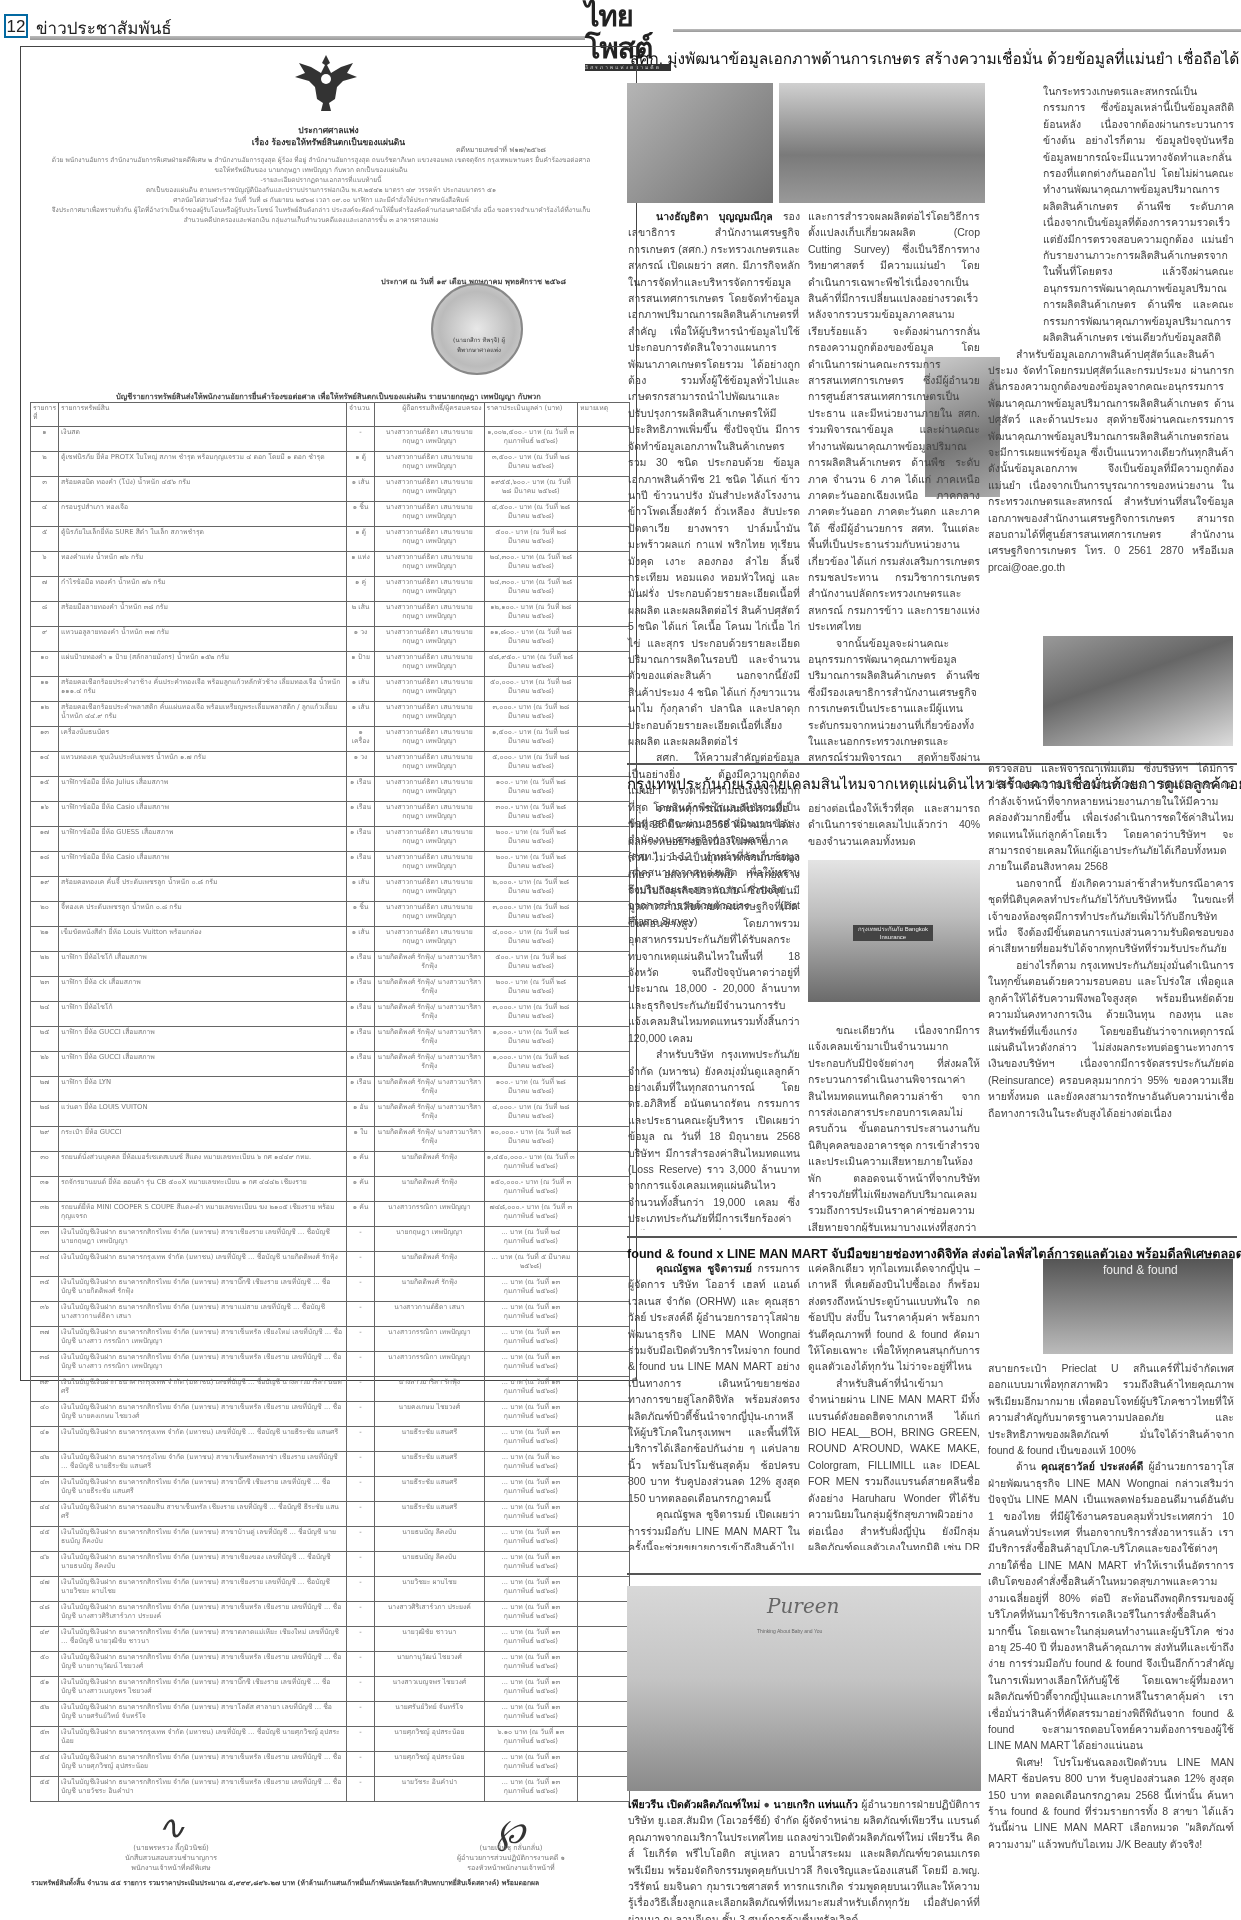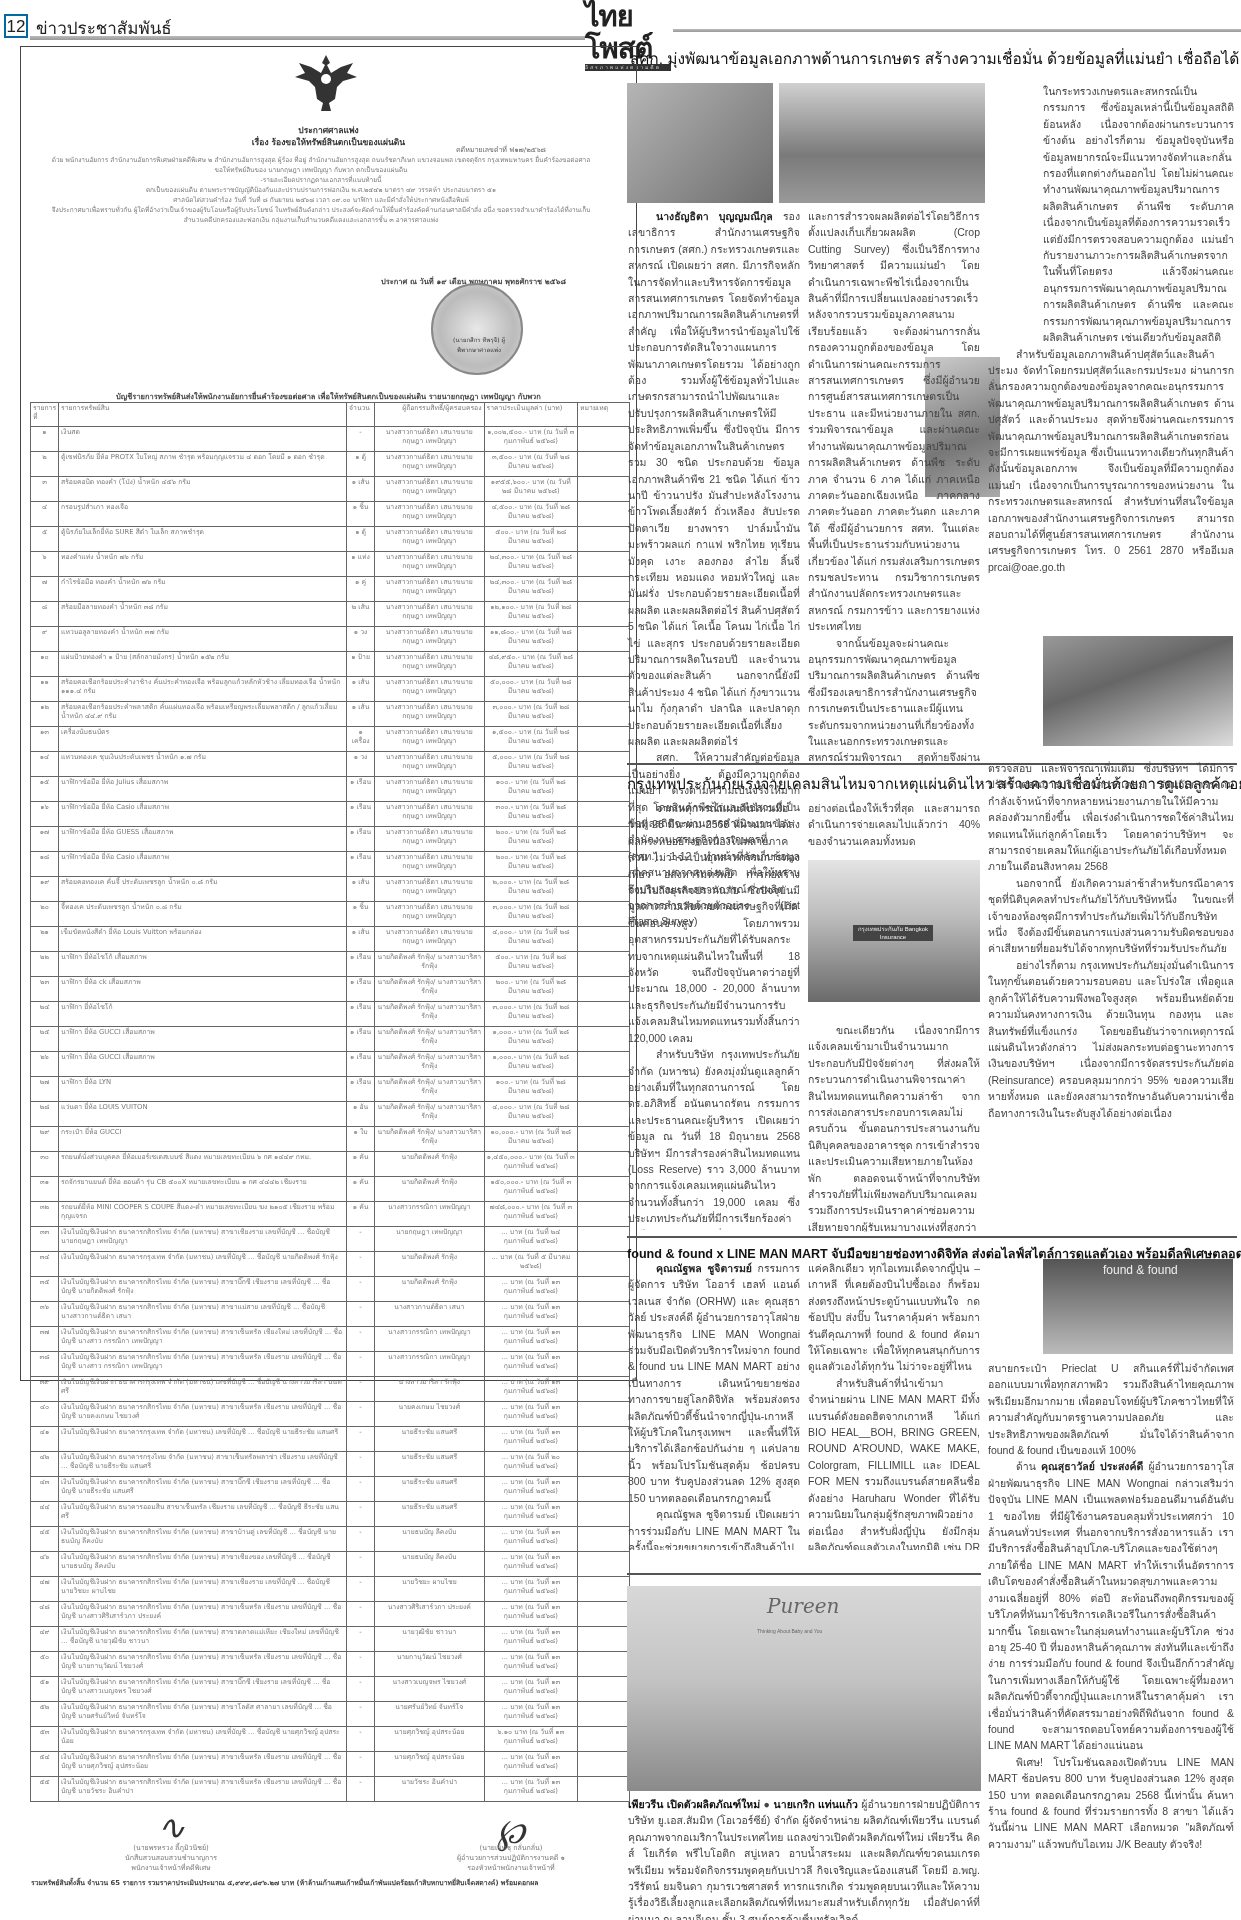--- a/index.html
+++ b/index.html
@@ -533,21 +533,21 @@
           <td class="c-no">๕๕</td>
           <td class="c-item">เงินในบัญชีเงินฝาก ธนาคารกสิกรไทย จำกัด (มหาชน) สาขาเซ็นทรัล เชียงราย เลขที่บัญชี ... ชื่อบัญชี นายวัชระ อินคำปา</td>
           <td class="c-qty">-</td>
           <td class="c-owner">นายวัชระ อินคำปา</td>
           <td class="c-price">... บาท (ณ วันที่ ๑๓ กุมภาพันธ์ ๒๕๖๘)</td>
           <td class="c-note"></td>
         </tr>
       </tbody>
   </table>
 
-  <div class="total-line">รวมทรัพย์สินทั้งสิ้น จำนวน 65 รายการ รวมราคาประเมินประมาณ ๕,๙๙๙,๘๙๖.๒๗ บาท (ห้าล้านเก้าแสนเก้าหมื่นเก้าพันแปดร้อยเก้าสิบหกบาทยี่สิบเจ็ดสตางค์) พร้อมดอกผล</div>
+  <div class="total-line">รวมทรัพย์สินทั้งสิ้น จำนวน ๕๕ รายการ รวมราคาประเมินประมาณ ๕,๙๙๙,๘๙๖.๒๗ บาท (ห้าล้านเก้าแสนเก้าหมื่นเก้าพันแปดร้อยเก้าสิบหกบาทยี่สิบเจ็ดสตางค์) พร้อมดอกผล</div>
   <div class="sign" style="left:70px; top:1760px; width:160px;">
     <span class="sig-mark">∿</span>
     <div>(นายพรหรวง ลี้ภูมิวนิชย์)</div>
     <div>นักสืบสวนสอบสวนชำนาญการ</div>
     <div>พนักงานเจ้าหน้าที่คดีพิเศษ</div>
   </div>
   <div class="sign" style="left:400px; top:1760px; width:180px;">
     <span class="sig-mark">℘</span>
     <div>(นายเย็นชุ กลั่นกลั่น)</div>
     <div>ผู้อำนวยการส่วนปฏิบัติการงานคดี ๑</div>

